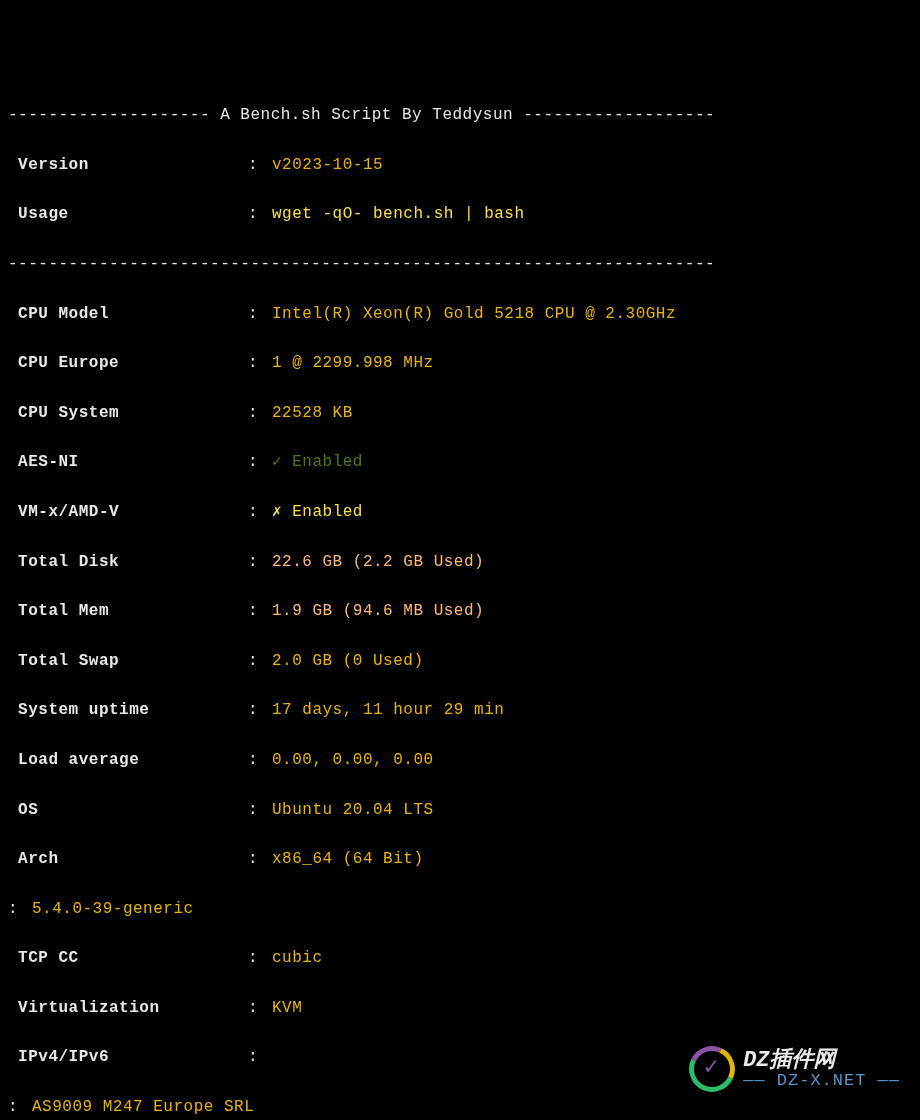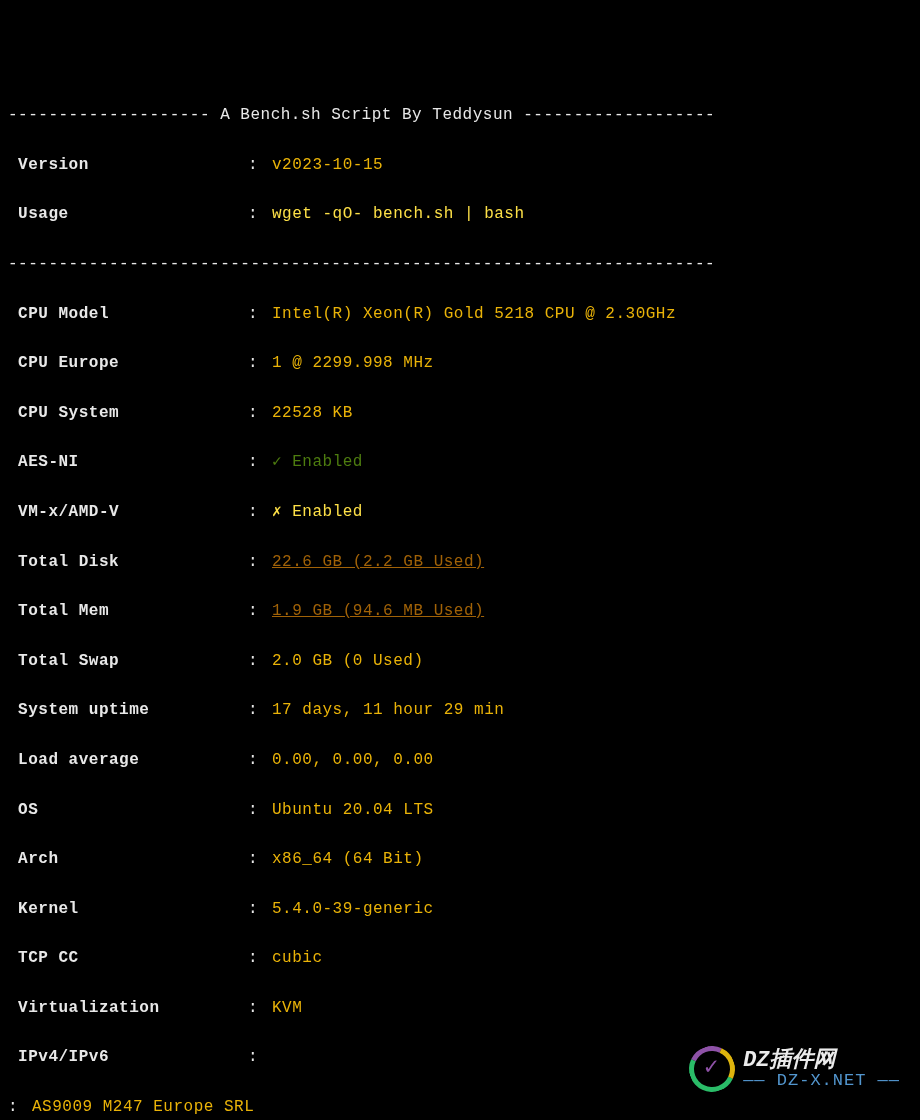--- a/index.html
+++ b/index.html
@@ -13,21 +13,21 @@
     height: 1120px;
     padding: 4px 8px;
     overflow: hidden;
     white-space: pre;
     letter-spacing: 0.5px;
   }
   .white  { color: #e8e8e8; }
   .cyan   { color: #eab308; }
   .green  { color: #4d7c0f; }
   .red    { color: #fde047; }
-  .olive  { color: #a16207; text-decoration: underline; }
+  .olive  { color: #fdba74; }
   .row { display: flex; }
   .label { width: 240px; font-weight: bold; }
   .colon { width: 24px; }
   .val   { }
   .sep   { color: #e8e8e8; }
   .watermark {
     position: absolute;
     right: 20px;
     bottom: 28px;
     display: flex;
@@ -72,21 +72,21 @@
 <div class="row"><span class="label white"> CPU System</span><span class="colon white">: </span><span class="val cyan">22528 KB</span></div>
 <div class="row"><span class="label white"> AES-NI</span><span class="colon white">: </span><span class="val green"><span>✓ </span><span>Enabled</span></span></div>
 <div class="row"><span class="label white"> VM-x/AMD-V</span><span class="colon white">: </span><span class="val red"><span>✗ </span><span>Enabled</span></span></div>
 <div class="row"><span class="label white"> Total Disk</span><span class="colon white">: </span><span class="val olive">22.6 GB (2.2 GB Used)</span></div>
 <div class="row"><span class="label white"> Total Mem</span><span class="colon white">: </span><span class="val olive">1.9 GB (94.6 MB Used)</span></div>
 <div class="row"><span class="label white"> Total Swap</span><span class="colon white">: </span><span class="val cyan">2.0 GB (0 Used)</span></div>
 <div class="row"><span class="label white"> System uptime</span><span class="colon white">: </span><span class="val cyan">17 days, 11 hour 29 min</span></div>
 <div class="row"><span class="label white"> Load average</span><span class="colon white">: </span><span class="val cyan">0.00, 0.00, 0.00</span></div>
 <div class="row"><span class="label white"> OS</span><span class="colon white">: </span><span class="val cyan">Ubuntu 20.04 LTS</span></div>
 <div class="row"><span class="label white"> Arch</span><span class="colon white">: </span><span class="val cyan">x86_64 (64 Bit)</span></div>
-<div class="row"><span class="label white"> Kernel</span><span class="colon white">: </span><span class="val cyan">5.4.0-39-generic</span></div>
+<div class="row"><span class="colon white">: </span><span class="val cyan">5.4.0-39-generic</span></div>
 <div class="row"><span class="label white"> TCP CC</span><span class="colon white">: </span><span class="val cyan">cubic</span></div>
 <div class="row"><span class="label white"> Virtualization</span><span class="colon white">: </span><span class="val cyan">KVM</span></div>
 <div class="row"><span class="label white"> IPv4/IPv6</span><span class="colon white">: </span></div>
 <div class="row"><span class="colon white">: </span><span class="val cyan">AS9009 M247 Europe SRL</span></div>
 
 
 
 
 
 

